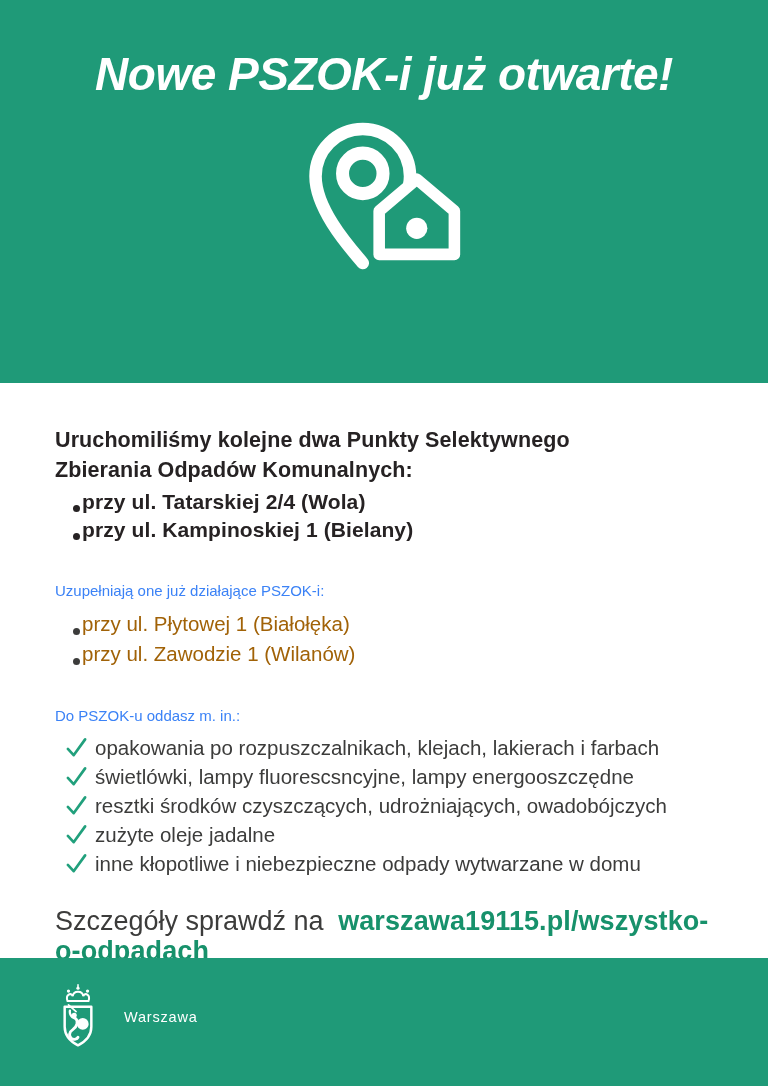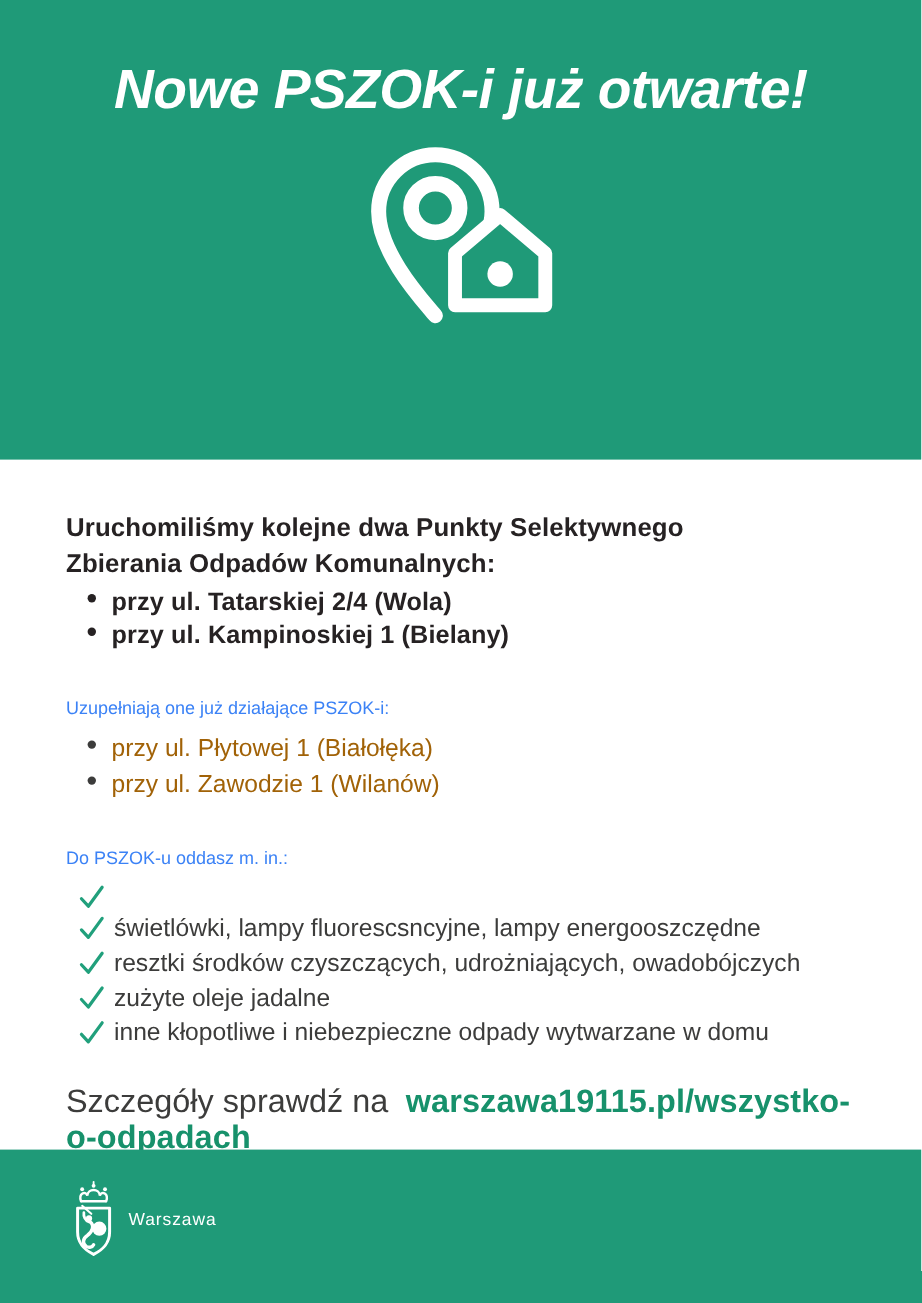--- a/index.html
+++ b/index.html
@@ -50,22 +50,22 @@
     color: #262223;
     letter-spacing: 0.1px;
   }
   ul.point-list {
     list-style: none;
     margin: 3px 0 0 0;
     padding: 0 0 0 18px;
   }
   ul.point-list li {
     display: flex;
-    align-items: center;
-    gap: 13px;
+    align-items: flex-end;
+    gap: 2px;
     line-height: 28px;
     font-size: 21px;
   }
   ul.point-list.bold li {
     font-weight: 700;
     color: #262223;
     letter-spacing: 0.1px;
   }
   ul.point-list .dot {
     flex: 0 0 auto;
@@ -125,21 +125,21 @@
     position: absolute;
     left: 0;
     bottom: 0;
     width: 100%;
     height: 128px;
     background: #1f9a78;
     display: flex;
     align-items: center;
     padding-left: 57px;
     box-sizing: border-box;
-    gap: 8px;
+    gap: 25px;
   }
   .city-label {
     color: #ffffff;
     font-size: 14.5px;
     letter-spacing: 0.8px;
     position: relative;
     top: -5px;
   }
 </style>
 </head>
@@ -188,20 +188,21 @@
         <span>przy ul. Zawodzie 1 (Wilanów)</span>
       </li>
     </ul>
 
     <p class="section-heading">Do PSZOK-u oddasz m. in.:</p>
     <ul class="check-list">
       <li>
         <svg class="check-icon" viewBox="0 0 24 24">
           <path d="M3 13.5 L9 20 L21 3.5" fill="none" stroke="#21a07c" stroke-width="2.8" stroke-linecap="round" stroke-linejoin="round"></path>
         </svg>
+        <span>opakowania po rozpuszczalnikach, klejach, lakierach i farbach</span>
       </li>
       <li>
         <svg class="check-icon" viewBox="0 0 24 24">
           <path d="M3 13.5 L9 20 L21 3.5" fill="none" stroke="#21a07c" stroke-width="2.8" stroke-linecap="round" stroke-linejoin="round"></path>
         </svg>
         <span>świetlówki, lampy fluorescsncyjne, lampy energooszczędne</span>
       </li>
       <li>
         <svg class="check-icon" viewBox="0 0 24 24">
           <path d="M3 13.5 L9 20 L21 3.5" fill="none" stroke="#21a07c" stroke-width="2.8" stroke-linecap="round" stroke-linejoin="round"></path>

